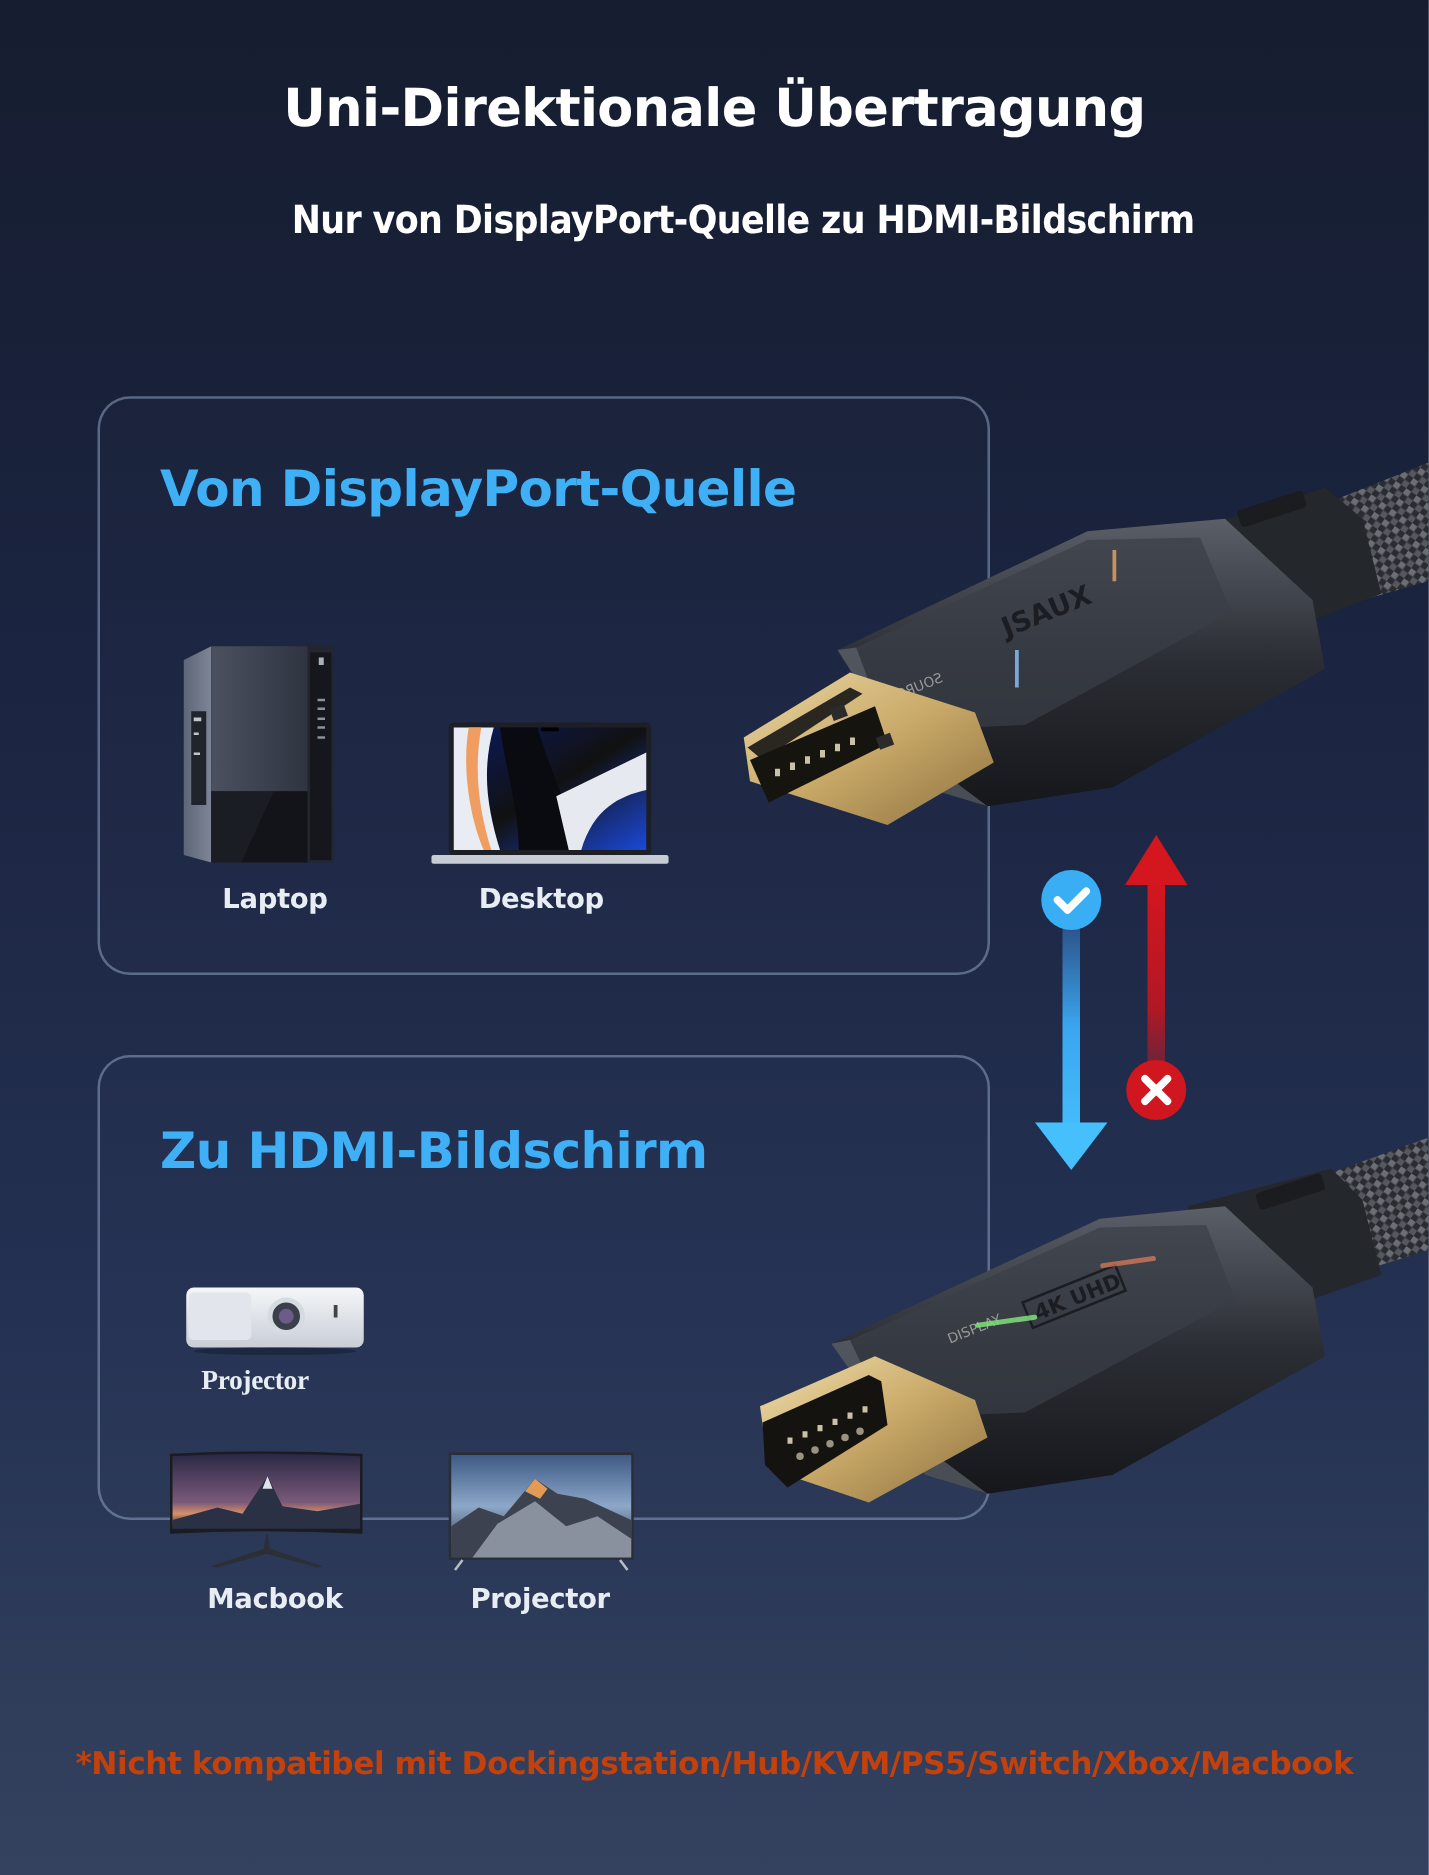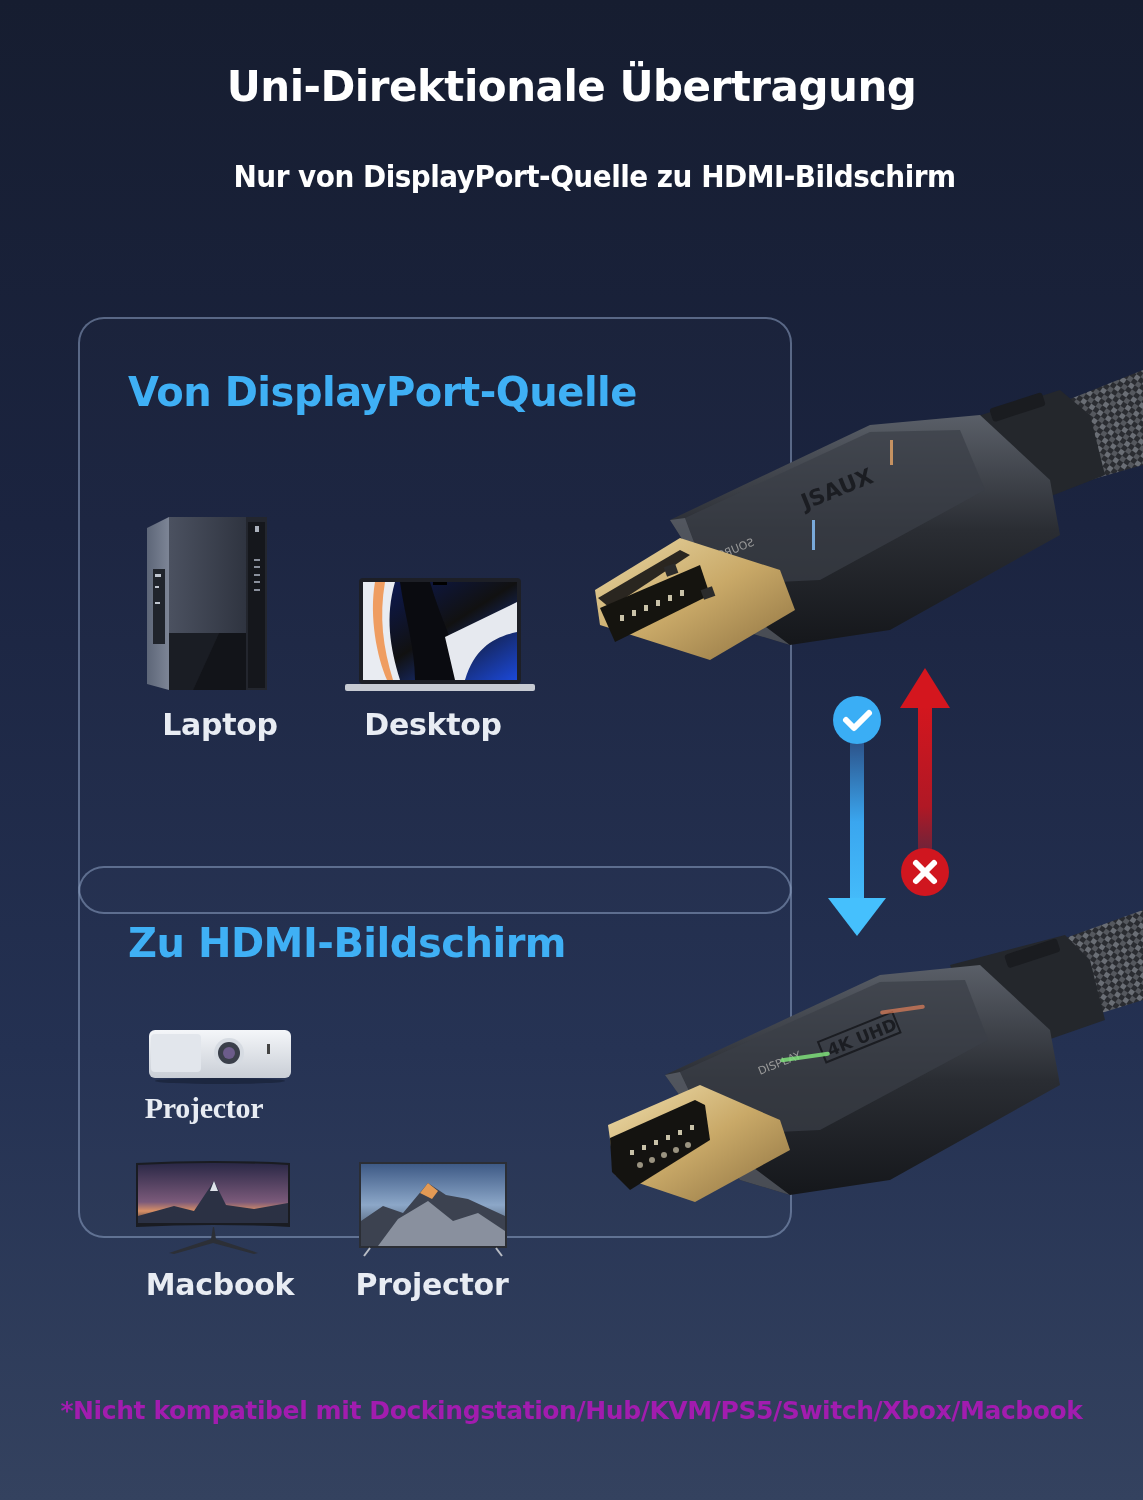--- a/index.html
+++ b/index.html
@@ -19,37 +19,37 @@
     font-size:31px; font-weight:bold; color:#ffffff; letter-spacing:-0.5px;
     font-family: "DejaVu Sans Condensed", "DejaVu Sans", sans-serif;
     padding-left: 46px;
   }
   .panel {
     position:absolute; left:78px; width:714px;
     border:2px solid rgba(140,160,195,0.55); border-radius:26px;
     background: rgba(255,255,255,0.012);
     box-sizing:border-box;
   }
-  .panel.source { top:317px; height:597px; }
-  .panel.target { top:866px; height:372px;text-align:right; }
+  .panel.source { top:317px; height:463px; }
+  .panel.target { top:844px; height:372px;text-align:right; }
   .panel-heading {
     position:absolute; left:48px; font-size:40px; font-weight:bold;
     color:#3fb0f5; letter-spacing:-0.5px;
   }
   .panel.source .panel-heading { top:50px; }
   .panel.target .panel-heading { top:52px; }
   .device { position:absolute; }
   .device-label {
-    position:absolute; font-size:30px; font-weight:bold; color:#e8ecf3;
+    position:absolute; font-size:22px; font-weight:bold; color:#e8ecf3;
     letter-spacing:-0.3px; text-align:center; white-space:nowrap;
     transform:translateX(-50%);
   }
   .footnote {
     position:absolute; left:0; right:0; top:1396px; text-align:center;
-    font-size:25px; font-weight:bold; color:#a21caf; letter-spacing:-0.4px;
+    font-size:25px; font-weight:bold; color:#c2410c; letter-spacing:-0.4px;
   }
   .arrows { position:absolute; left:820px; top:650px; width:150px; height:300px; }
   .cable { position:absolute; }
 </style>
 </head>
 <body>
 
 <div class="title">Uni-Direktionale Übertragung</div>
 <div class="subtitle">Nur von DisplayPort-Quelle zu HDMI-Bildschirm</div>
 

